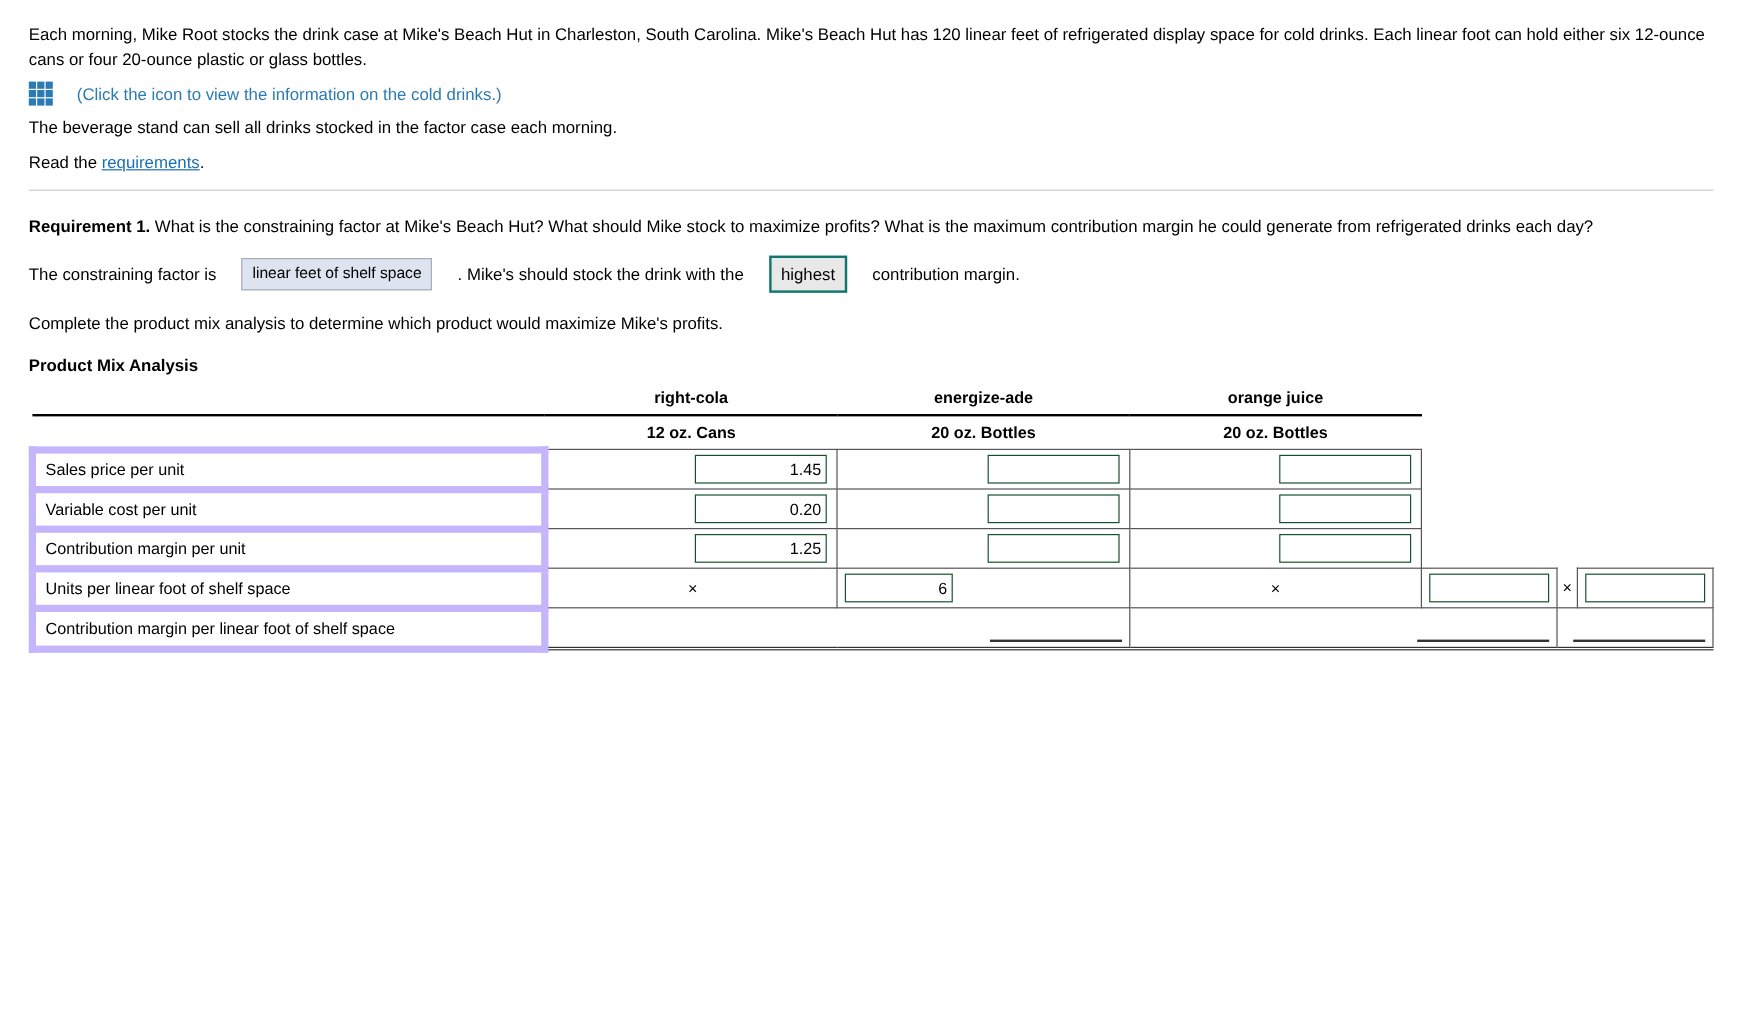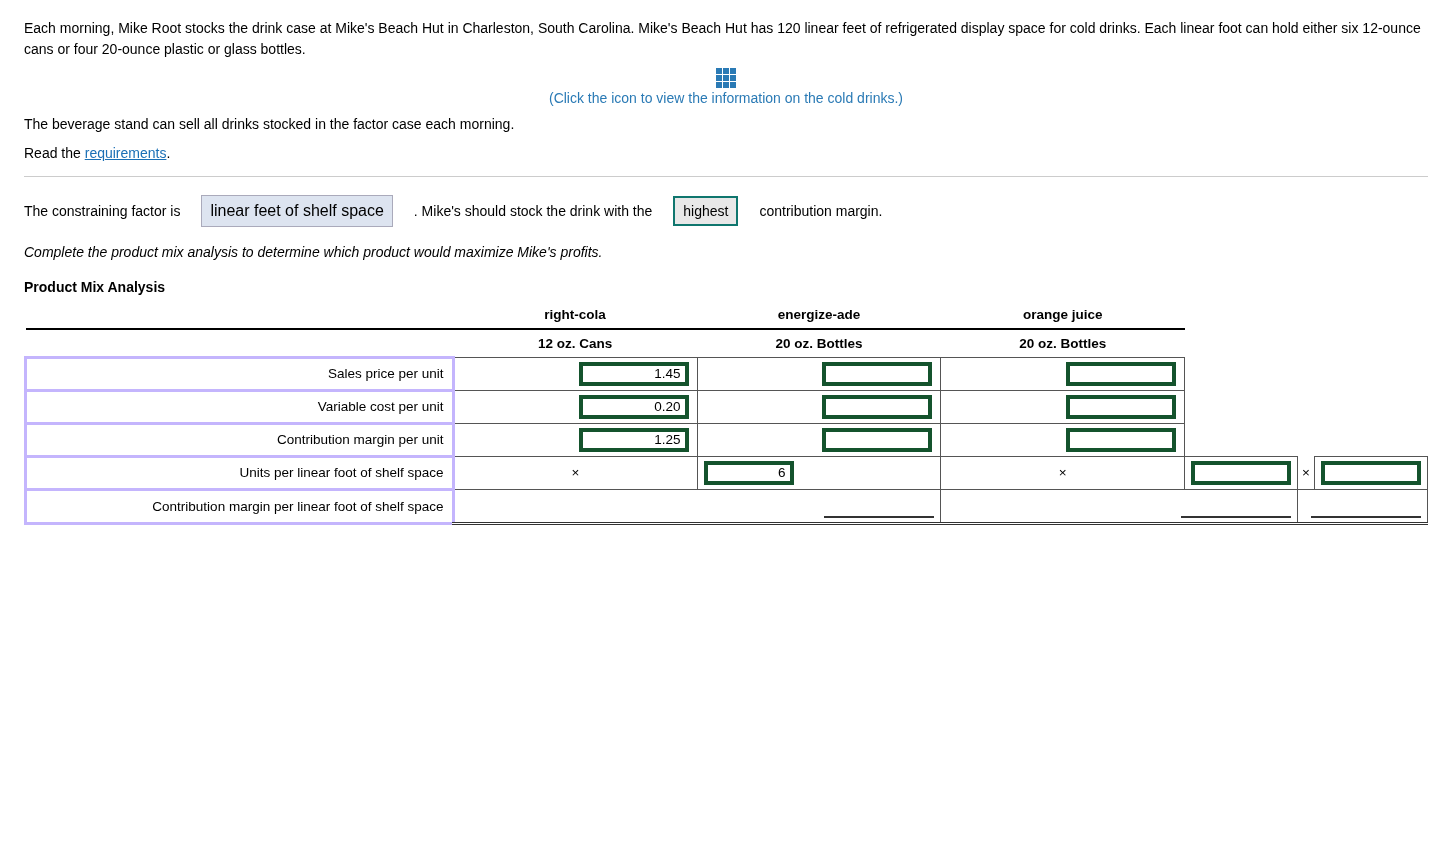--- a/index.html
+++ b/index.html
@@ -11,25 +11,24 @@
       padding: 18px 24px;
       max-width: 1452px;
     }
     .intro-text {
       line-height: 1.5;
       margin-bottom: 8px;
     }
     .click-icon-row {
       display: flex;
       align-items: center;
-      gap: 2px;
+      gap: 20px;
       color: #2a7ab5;
       margin-bottom: 8px;
       font-size: 14px;
-      flex-direction: column;
     }
     .grid-icon {
       display: inline-grid;
       grid-template-columns: repeat(3, 6px);
       grid-template-rows: repeat(3, 6px);
       gap: 1px;
     }
     .grid-icon span {
       background: #2a7ab5;
       width: 6px;
@@ -68,34 +67,33 @@
       align-items: center;
       flex-wrap: wrap;
       gap: 21px;
       margin-bottom: 14px;
       line-height: 1.6;
     }
     .highlight-box {
       background: #dde4f0;
       border: 1px solid #aab;
       padding: 2px 8px;
-      font-size: 16px;
+      font-size: 13px;
       display: inline-block;
     }
     .highlight-box-sm {
       background: #e8e8e8;
       border: 2px solid #0f766e;
       padding: 2px 8px;
       font-size: 14px;
       display: inline-block;
     }
     .complete-text {
       margin-bottom: 16px;
       line-height: 1.6;
-      font-style: italic;
     }
     .table-title {
       text-align: center;
       font-weight: bold;
       margin-bottom: 2px;
     }
     .table-subtitle {
       font-weight: bold;
       margin-bottom: 6px;
     }
@@ -125,32 +123,31 @@
     }
     
     .top-border td, .top-border th {
       border-top: 2px solid #000;
       margin-top: 12px;
     }
     .input-cell {
       text-align: right;
     }
     .table-input {
-      border: 4px solid #14532d;
+      border: 1px solid #14532d;
       width: 110px;
       height: 24px;
       padding: 2px 4px;
       text-align: right;
       font-size: 13.5px;
       outline: none;
     }
     .row-label-cell {
-      border: 3px solid #c4b5fd;
+      border: 6px solid #c4b5fd;
       padding: 4px 6px;
-      text-align: right;
     }
     .row-data-cell {
       border: 1px solid #555;
       padding: 4px 8px;
     }
     .header-row td {
       padding: 6px 8px;
     }
   </style>
 </head>
@@ -175,20 +172,23 @@
 
 <div class="beverage-text">The beverage stand can sell all drinks stocked in the factor case each morning.</div>
 
 <div class="read-req">
   <span>Read the </span><a href="#">requirements</a><span>.</span>
 </div>
 
 <hr>
 
 <div class="requirement-block">
+  <p class="req-text">
+    <span class="req-title">Requirement 1.</span><span> What is the constraining factor at Mike's Beach Hut? What should Mike stock to maximize profits? What is the maximum contribution margin he could generate from refrigerated drinks each day?</span>
+  </p>
 
   <div class="constraining-row">
     <span>The constraining factor is</span>
     <span class="highlight-box">linear feet of shelf space</span>
     <span>. Mike's should stock the drink with the</span>
     <span class="highlight-box-sm">highest</span>
     <span>contribution margin.</span>
   </div>
 
   <p class="complete-text">Complete the product mix analysis to determine which product would maximize Mike's profits.</p>

